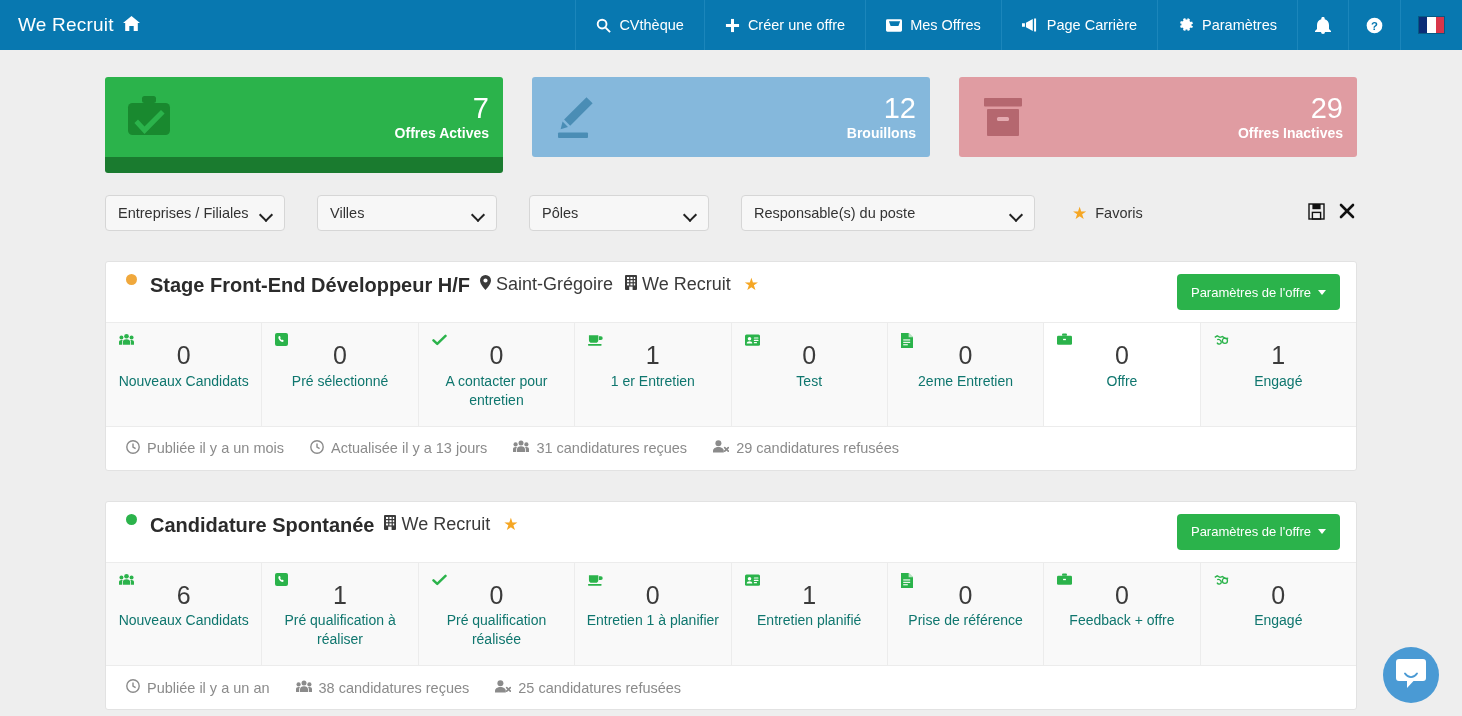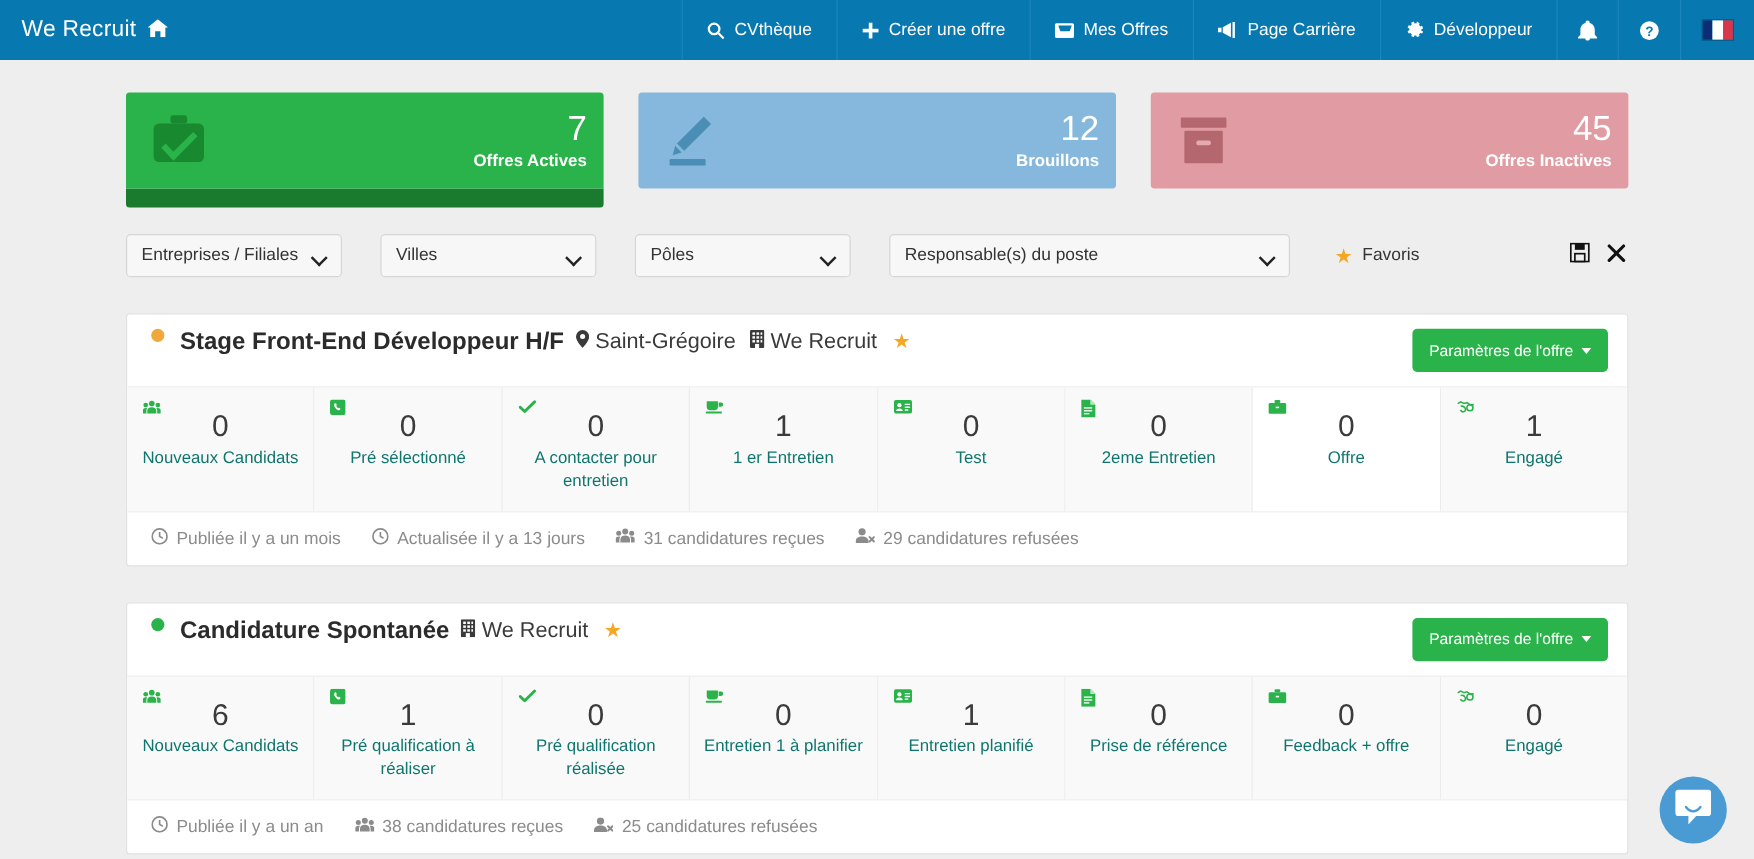--- a/index.html
+++ b/index.html
@@ -105,21 +105,21 @@
   .select::after {
     content: "";
     position: absolute; right: 13px; top: 14px;
     width: 8px; height: 8px;
     border-right: 2.4px solid #222; border-bottom: 2.4px solid #222;
     transform: rotate(45deg);
   }
   .sel-1 { width: 180px; }
   .sel-2 { width: 180px; }
   .sel-3 { width: 180px; }
-  .sel-4 { width: 334px; }
+  .sel-4 { width: 294px; }
   .favoris {
     display: flex; align-items: center; gap: 8px;
     font-size: 14.5px; color: #333; cursor: pointer;
     margin-left: 5px;
   }
   .fav-star { color: #f5a623; font-size: 17px; line-height: 1; }
   .filters .spacer { flex: 1 1 auto; }
   .filter-actions { display: flex; align-items: center; gap: 14px; padding-right: 2px; }
   .filter-actions span { cursor: pointer; color: #111; }
 
@@ -272,21 +272,21 @@
     </span>
     <span>Page Carrière</span>
   </div>
 
   <div class="nav-item">
     <span>
       <svg width="16" height="16" viewBox="0 0 16 16" fill="#fff">
           <path d="M8 5.2A2.8 2.8 0 1 0 8 10.8 2.8 2.8 0 0 0 8 5.2zm7 4.1-1.5-.5a5.7 5.7 0 0 0 0-1.6l1.5-.5-.9-2.2-1.5.5a5.8 5.8 0 0 0-1.1-1.1l.5-1.5L9.8 1l-.5 1.5a5.7 5.7 0 0 0-1.6 0L7.2 1 5 1.9l.5 1.5a5.8 5.8 0 0 0-1.1 1.1L2.9 4 2 6.2l1.5.5a5.7 5.7 0 0 0 0 1.6L2 8.8l.9 2.2 1.5-.5a5.8 5.8 0 0 0 1.1 1.1L5 13.1l2.2.9.5-1.5a5.7 5.7 0 0 0 1.6 0l.5 1.5 2.2-.9-.5-1.5a5.8 5.8 0 0 0 1.1-1.1l1.5.5z"></path>
         </svg>
     </span>
-    <span>Développeur</span>
+    <span>Paramètres</span>
   </div>
 
   <div class="nav-item icon-only">
     <span>
       <svg width="16" height="17" viewBox="0 0 16 17" fill="#fff">
           <path d="M8 17a2 2 0 0 0 2-2H6a2 2 0 0 0 2 2zm6-5v-4.1C14 5.1 12.3 2.8 9.7 2.2v-.6a1.7 1.7 0 0 0-3.4 0v.6C3.7 2.8 2 5.1 2 7.9V12L0 14v1h16v-1z"></path>
         </svg>
     </span>
   </div>
 
@@ -346,21 +346,21 @@
   <div class="stat-wrap">
     <div class="stat" style="background:#e09ca2;">
       <div class="ico">
         <svg width="48" height="46" viewBox="0 0 48 46" fill="#b5676f">
           <rect x="5" y="4" width="38" height="8.5" rx="1"></rect>
           <rect x="8" y="15" width="32" height="27" rx="1"></rect>
           <rect x="18" y="23" width="12" height="4" rx="1.5" fill="#e4aab0"></rect>
         </svg>
       </div>
       <div class="txt">
-        <div class="num">45</div>
+        <div class="num">29</div>
         <div class="lbl">Offres Inactives</div>
       </div>
     </div>
   </div>
 
 </div>
 
 <div class="filters">
   <div class="select sel-1">
     <span>Entreprises / Filiales</span>

